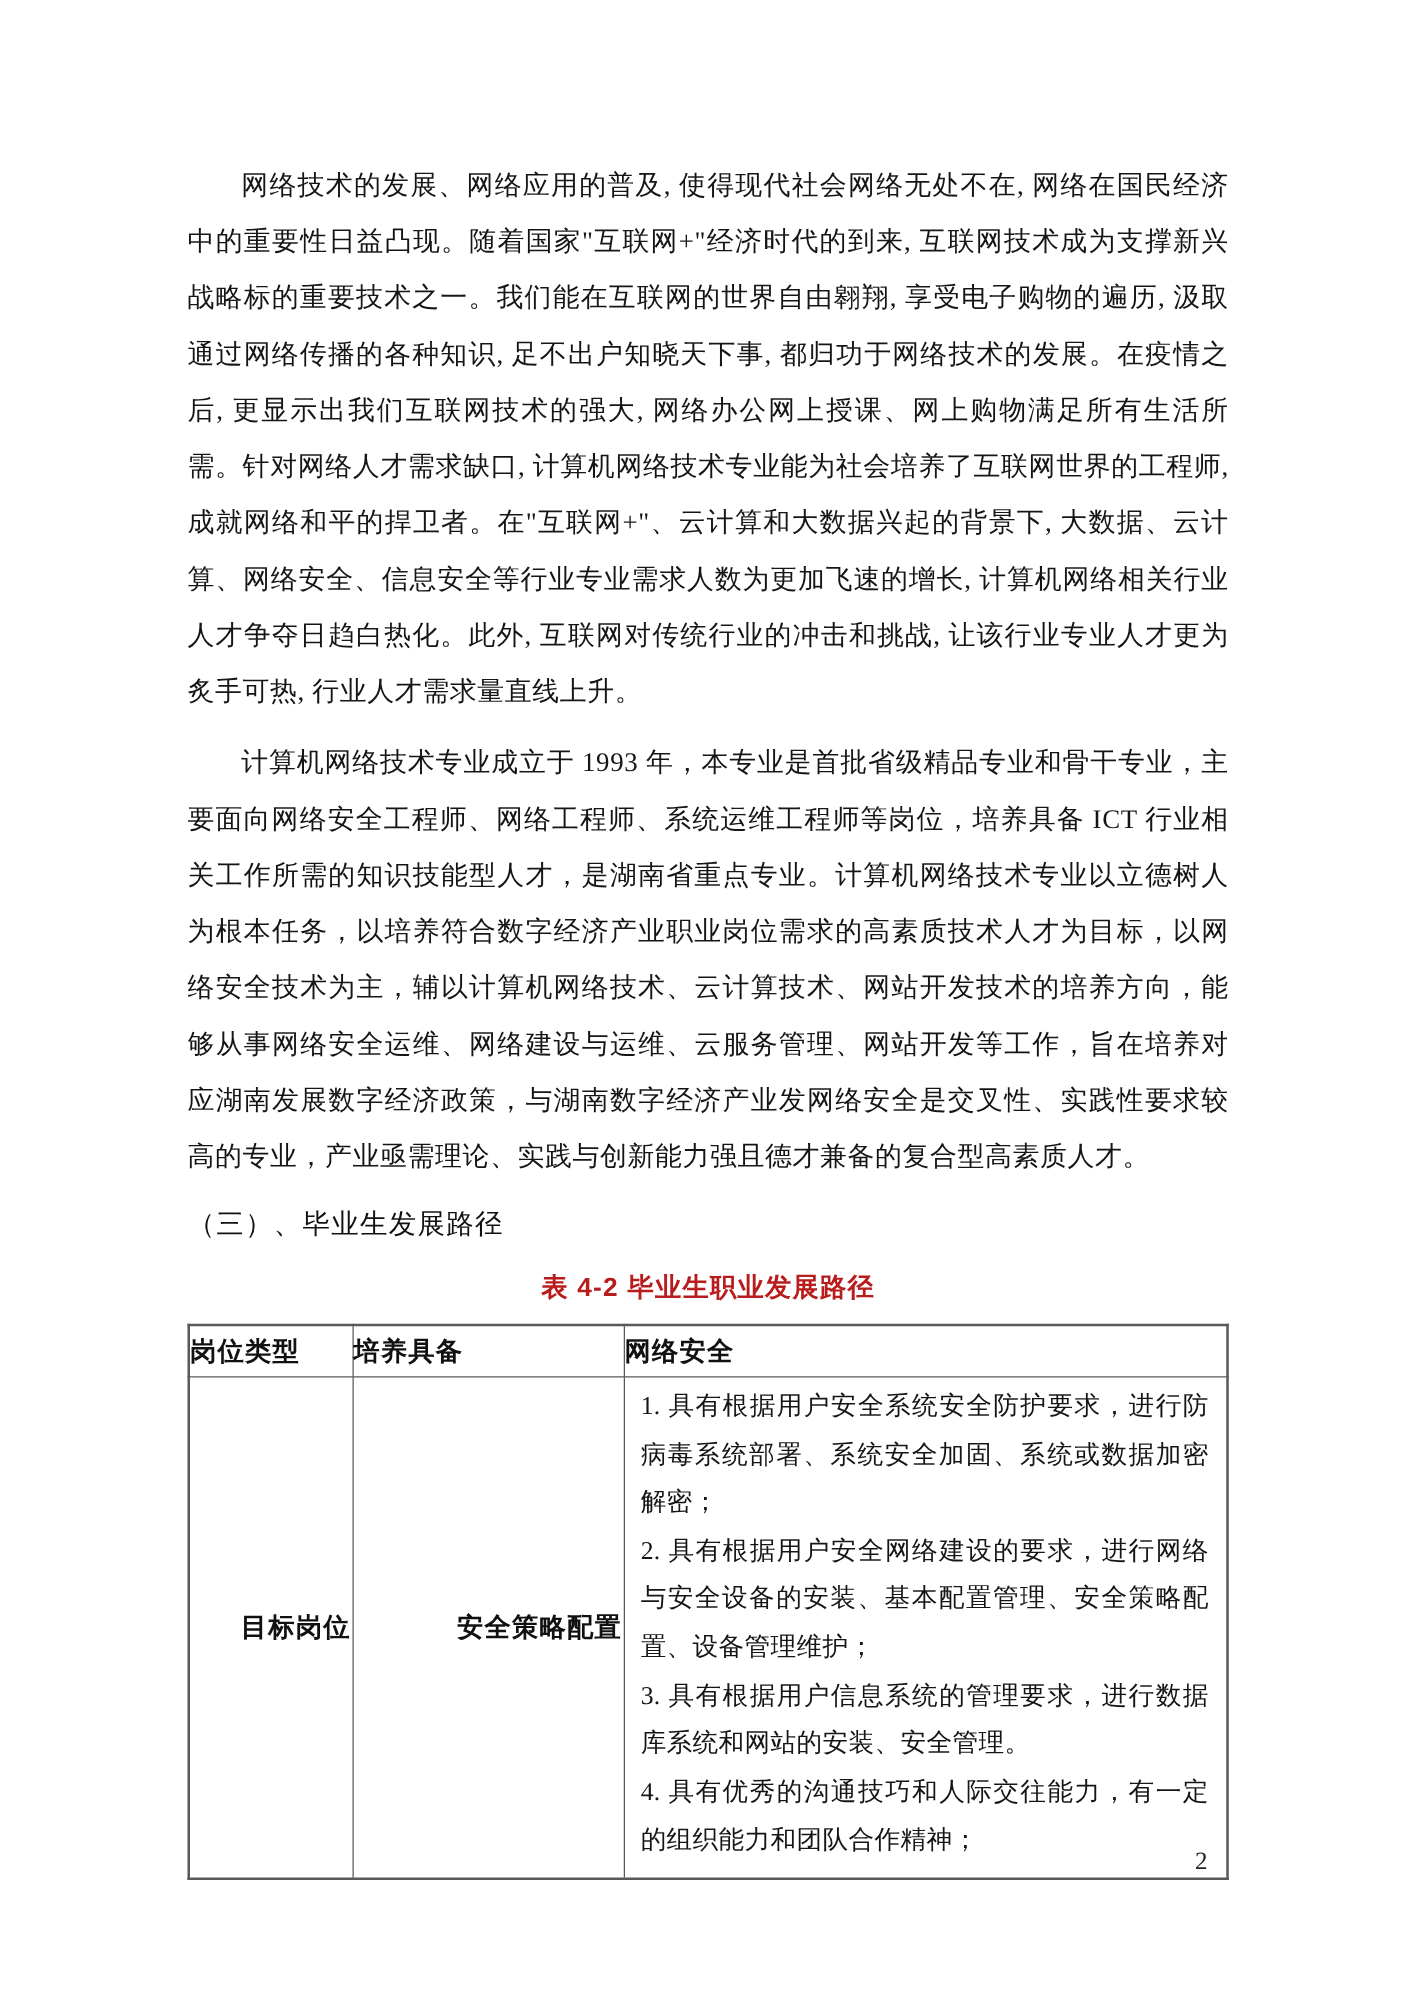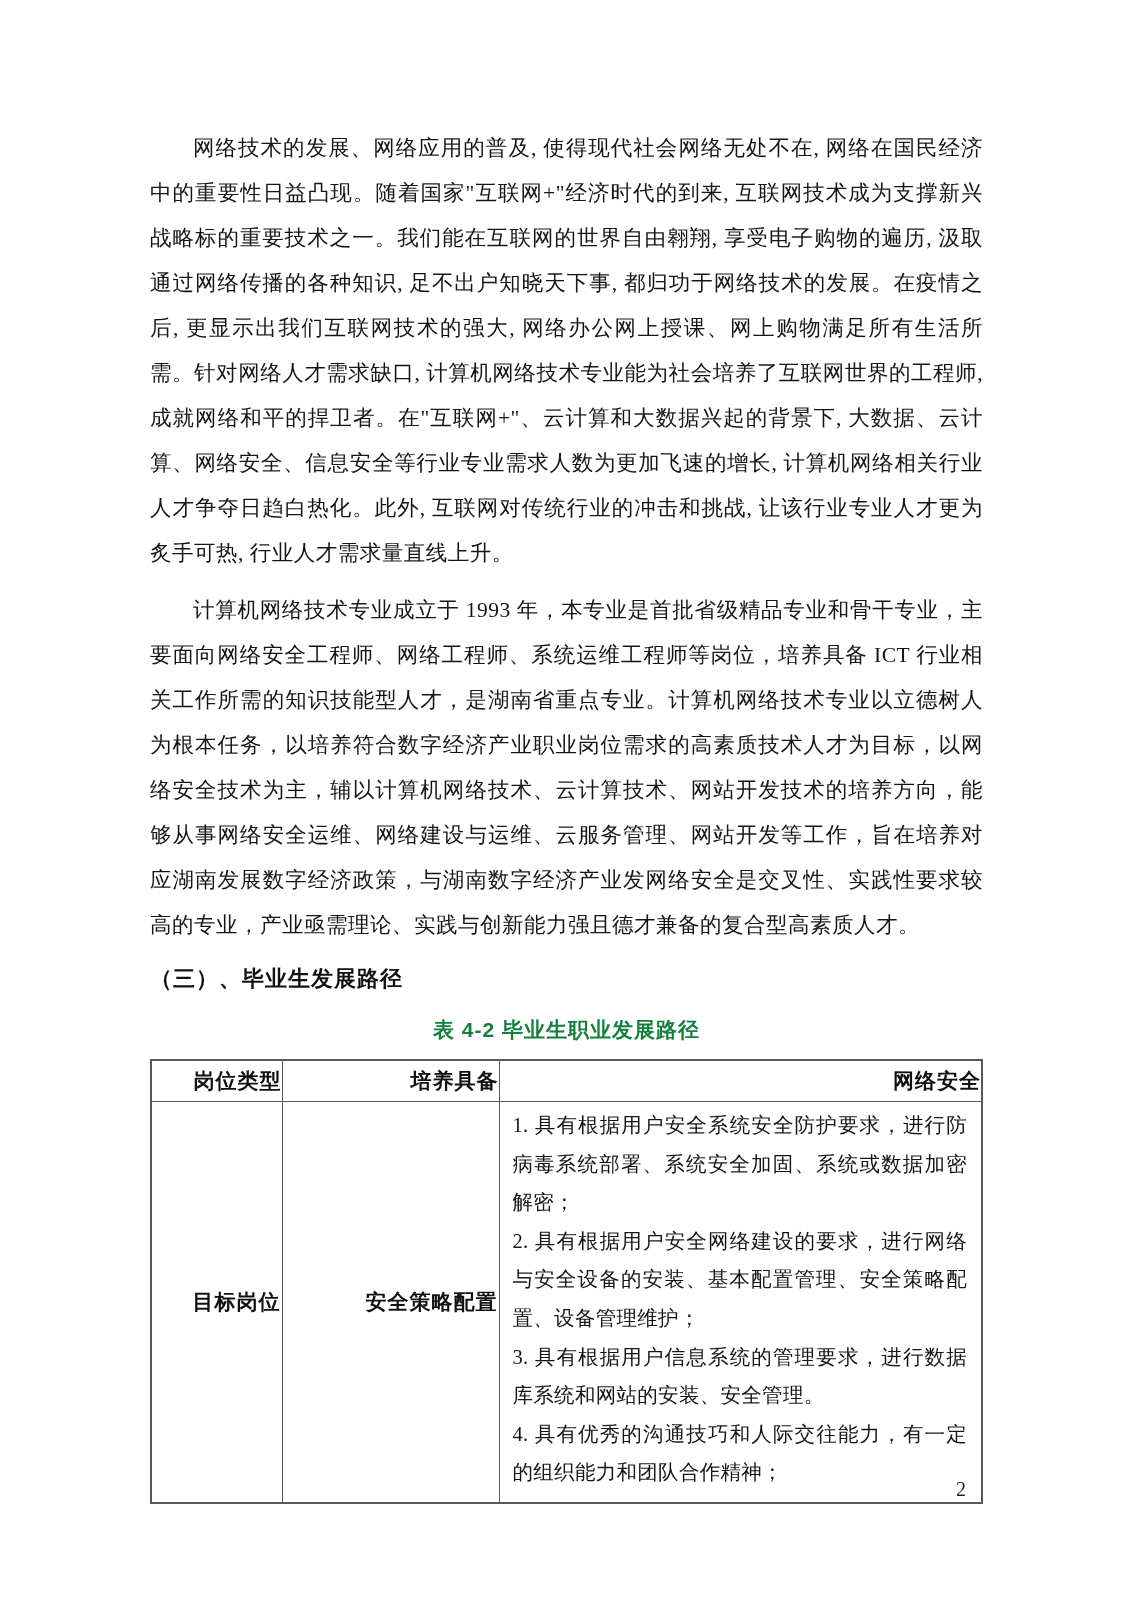--- a/index.html
+++ b/index.html
@@ -36,50 +36,50 @@
     letter-spacing: 0.5px;
     color: #151515;
   }
   .body-para.second {
     margin-top: 12px;
   }
   .section-heading {
     margin: 16px 0 0 0;
     font-family: "Liberation Sans", "DejaVu Sans", sans-serif;
     font-size: 22px;
-    font-weight: bold;
+    font-weight: normal;
     color: #111111;
     letter-spacing: 1px;
   }
   .table-caption {
     margin-top: 22px;
     text-align: center;
     font-family: "Liberation Sans", "DejaVu Sans", sans-serif;
     font-size: 21px;
     font-weight: bold;
-    color: #15803d;
+    color: #b91c1c;
     letter-spacing: 1px;
   }
   table.career-table {
     border-collapse: collapse;
     width: 100%;
     margin-top: 15px;
     border: 2.5px solid #595959;
     table-layout: fixed;
   }
   table.career-table th,
   table.career-table td {
     border: 1.5px solid #595959;
   }
   table.career-table th {
     height: 40px;
     font-family: "Liberation Sans", "DejaVu Sans", sans-serif;
     font-size: 21px;
     font-weight: bold;
-    text-align: right;
+    text-align: left;
     vertical-align: middle;
     color: #111111;
     letter-spacing: 1px;
     padding: 0;
   }
   td.cell-center {
     text-align: right;
     vertical-align: middle;
     font-family: "Liberation Sans", "DejaVu Sans", sans-serif;
     font-size: 21px;

